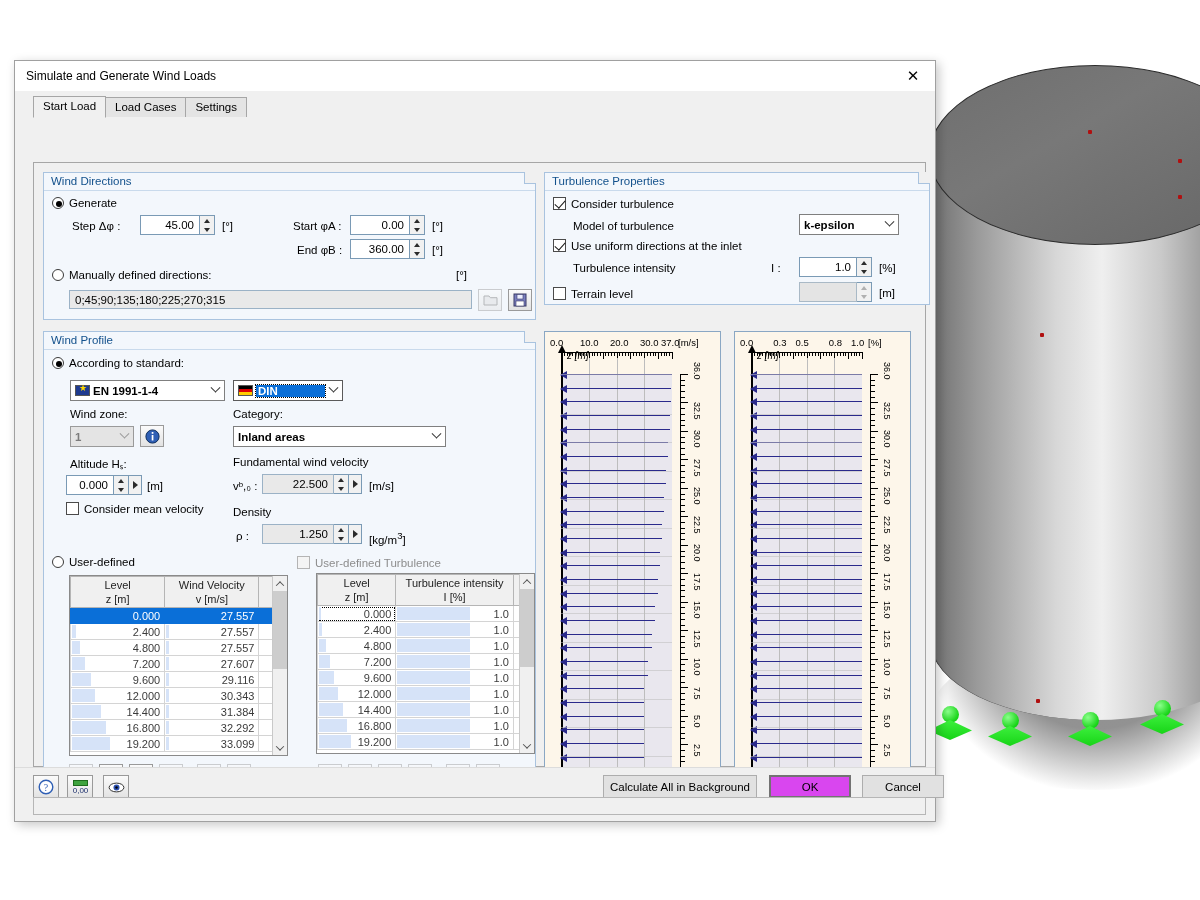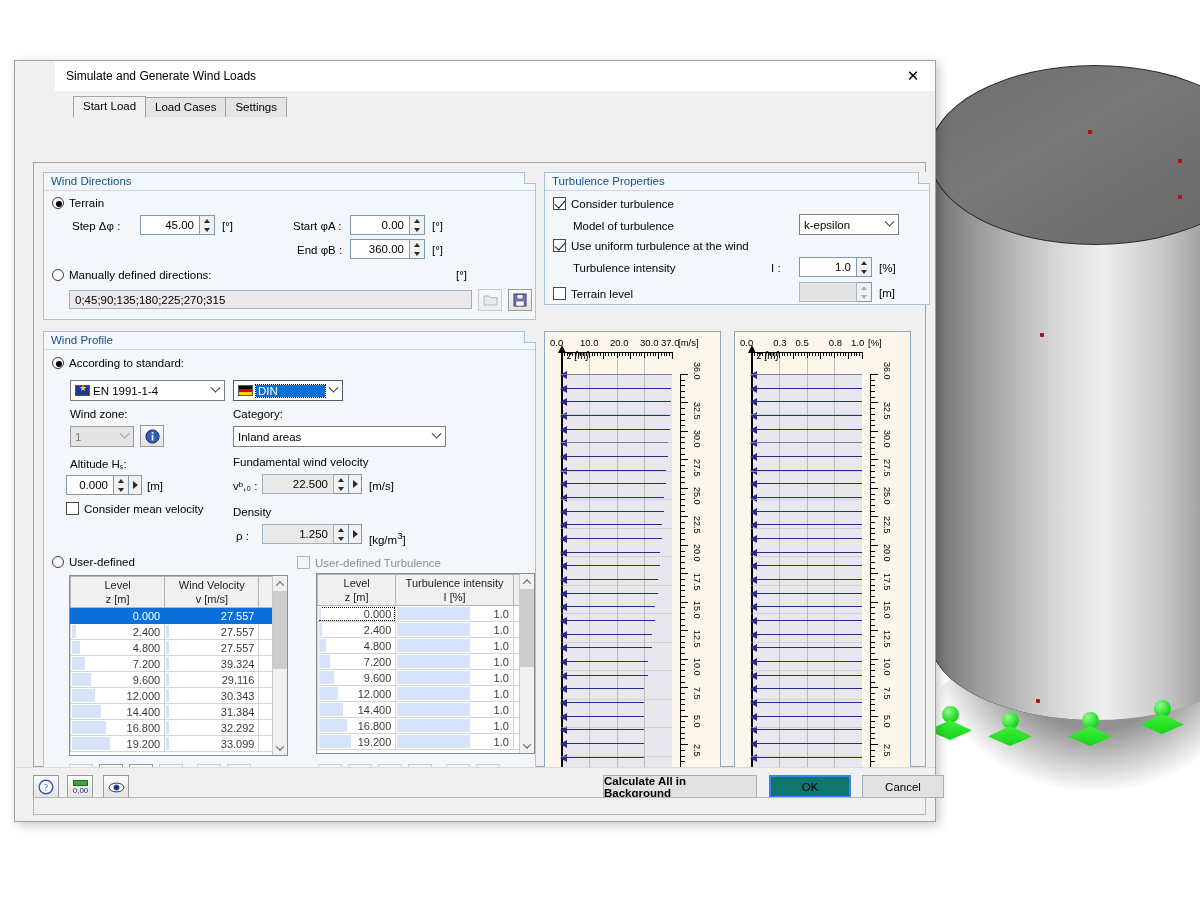--- a/index.html
+++ b/index.html
@@ -40,21 +40,20 @@
   .support .ball {
     position:absolute; left:14px; top:0; width:17px; height:17px; border-radius:50%;
     background:radial-gradient(circle at 35% 32%, #8bff8b, #17d417 70%);
   }
 
   
   #dialog {
     position:absolute; left:14px; top:60px; width:922px; height:762px;
     background:#f0f0f0; border:1px solid #a0a0a0;
     box-shadow:3px 3px 10px rgba(0,0,0,.22);
-    padding-left:40px;
   }
   .titlebar {
     height:31px; background:#ffffff; border-bottom:1px solid #f0f0f0;
     display:flex; align-items:center; padding:0 0 0 11px;
   }
   .titlebar .ttl { font-size:12px; color:#000; }
   .closebtn {
     margin-left:auto; width:44px; height:30px; display:flex;
     align-items:center; justify-content:center; font-size:15px; color:#000;
     cursor:pointer;
@@ -133,21 +132,21 @@
     position:absolute; width:13px; height:20px; border:1px solid #7a9ab5;
     border-left:none; background:#f1f1f1; display:flex; align-items:center;
     justify-content:center; cursor:pointer;
   }
   .spin2 .rt { width:0; height:0; border-top:4px solid transparent; border-bottom:4px solid transparent; border-left:5px solid #2b2b2b; }
 
   .combo {
     position:absolute; height:21px; border:1px solid #7f7f7f; background:#fff;
     display:flex; align-items:center; padding:0 0 0 4px; font-size:11.5px; cursor:pointer;
   }
-  .combo .cv { flex:1; overflow:hidden; white-space:nowrap; }
+  .combo .cv { flex:1; overflow:hidden; white-space:nowrap;font-weight:bold; }
   .combo .carrow {
     width:17px; height:100%; display:flex; align-items:center; justify-content:center;
   }
   .combo .chev { width:7px; height:7px; border-right:1.4px solid #333; border-bottom:1.4px solid #333; transform:rotate(45deg) translate(-2px,-2px); }
   .combo.sel { border:1px solid #5a5a5a; }
   .combo.sel .cv { background:#0a6fd8; color:#fff; padding-left:2px; outline:1px dotted #000; }
   .combo.grey { background:#e4e4e4; color:#7b7b7b; border-color:#9a9a9a; }
   .combo.grey .chev { border-color:#9a9a9a; }
 
   .flag-eu { width:15px; height:11px; background:#1e3a8f; border:1px solid #555; position:relative; flex:none; margin-right:3px; }
@@ -159,21 +158,21 @@
     position:absolute; width:24px; height:22px; border:1px solid #9a9a9a;
     background:linear-gradient(to bottom,#fbfbfb,#e2e2e2); display:flex;
     align-items:center; justify-content:center; cursor:pointer;
   }
   .btnico.disabled { opacity:.45; }
 
   .pbtn {
     position:absolute; height:23px; border:1px solid #adadad; background:#e1e1e1;
     font-size:11.5px; display:flex; align-items:center; justify-content:center; cursor:pointer;
   }
-  .pbtn.def { border:2px solid #3b82f6; background:#0f766e; }
+  .pbtn.def { border:2px solid #737373; background:#d946ef; }
 
   
   .tblwrap { position:absolute; border:1px solid #8a8a8a; background:#fff; overflow:hidden; }
   .tbl { width:100%; border-collapse:collapse; font-size:11.5px; table-layout:fixed; }
   .tbl th {
     background:#f0f0f0; border:1px solid #b5b5b5; font-weight:normal;
     font-size:11px; line-height:14px; padding:1px 0; text-align:center; color:#222;
   }
   .tbl td {
     border:1px solid #d4d4d4; height:16px; padding:0 4px 0 0; text-align:right;
@@ -288,21 +287,21 @@
 
   <div class="tabbody" style="border:1px solid #a6a6a6;background:#f0f0f0;">
 
     <div class="group" style="left:9px;top:9px;width:493px;height:148px;">
       <div class="gcorner"></div>
       <div class="gtitle">Wind Directions</div>
       <div class="gheadline"></div>
 
       <div class="radio on" style="left:8px;top:24px;">
         <span class="dot"></span>
-          <span>Terrain</span>
+          <span>Generate</span>
       </div>
 
       <div class="lbl" style="left:28px;top:47px;">Step Δφ :</div>
       <div class="tbox" style="left:96px;top:42px;width:60px;">45.00</div>
       <div class="spin" style="left:156px;top:42px;">
         <div class="up">
             <span class="ar"></span>
           </div>
           <div class="dn">
             <span class="ar"></span>
@@ -368,21 +367,21 @@
       <div class="lbl" style="left:28px;top:47px;">Model of turbulence</div>
       <div class="combo" style="left:254px;top:41px;width:100px;">
         <span class="cv">k-epsilon</span>
         <span class="carrow">
             <i class="chev"></i>
           </span>
       </div>
 
       <div class="check on" style="left:8px;top:66px;">
         <span class="box"></span>
-          <span>Use uniform turbulence at the wind</span>
+          <span>Use uniform directions at the inlet</span>
       </div>
 
       <div class="lbl" style="left:28px;top:89px;">Turbulence intensity</div>
       <div class="lbl" style="left:226px;top:89px;">I :</div>
       <div class="tbox" style="left:254px;top:84px;width:58px;">1.0</div>
       <div class="spin" style="left:312px;top:84px;">
         <div class="up">
             <span class="ar"></span>
           </div>
           <div class="dn">
@@ -536,21 +535,21 @@
                 <td class="bar" style="--w: 3%;"><span>27.557</span></td>
                 <td class="pad"></td>
               </tr>
               <tr>
                 <td class="bar" style="--w: 9%;"><span>4.800</span></td>
                 <td class="bar" style="--w: 3%;"><span>27.557</span></td>
                 <td class="pad"></td>
               </tr>
               <tr>
                 <td class="bar" style="--w: 14%;"><span>7.200</span></td>
-                <td class="bar" style="--w: 3%;"><span>39.324</span></td>
+                <td class="bar" style="--w: 3%;"><span>27.607</span></td>
                 <td class="pad"></td>
               </tr>
               <tr>
                 <td class="bar" style="--w: 20%;"><span>9.600</span></td>
                 <td class="bar" style="--w: 3%;"><span>29.116</span></td>
                 <td class="pad"></td>
               </tr>
               <tr>
                 <td class="bar" style="--w: 25%;"><span>12.000</span></td>
                 <td class="bar" style="--w: 3%;"><span>30.343</span></td>
@@ -1158,19 +1157,19 @@
       </svg>
     </div>
     <div class="btnico" style="left:88px;top:8px;width:26px;height:24px;">
       <svg width="17" height="13" viewBox="0 0 17 13">
         <ellipse cx="8.5" cy="6.5" rx="7.4" ry="4.4" fill="#fff" stroke="#333"></ellipse>
         <circle cx="8.5" cy="6.5" r="3" fill="#2b4fb0"></circle>
         <circle cx="8.5" cy="6.5" r="1.2" fill="#000"></circle>
       </svg>
     </div>
 
-    <div class="pbtn" style="left:588px;top:8px;width:154px;font-weight:bold;">Calculate All in Background</div>
+    <div class="pbtn" style="left:588px;top:8px;width:154px;">Calculate All in Background</div>
     <div class="pbtn def" style="left:754px;top:8px;width:82px;">OK</div>
     <div class="pbtn" style="left:847px;top:8px;width:82px;">Cancel</div>
 
     <div class="statusfield"></div>
   </div>
 </div>
 
 </body></html>

